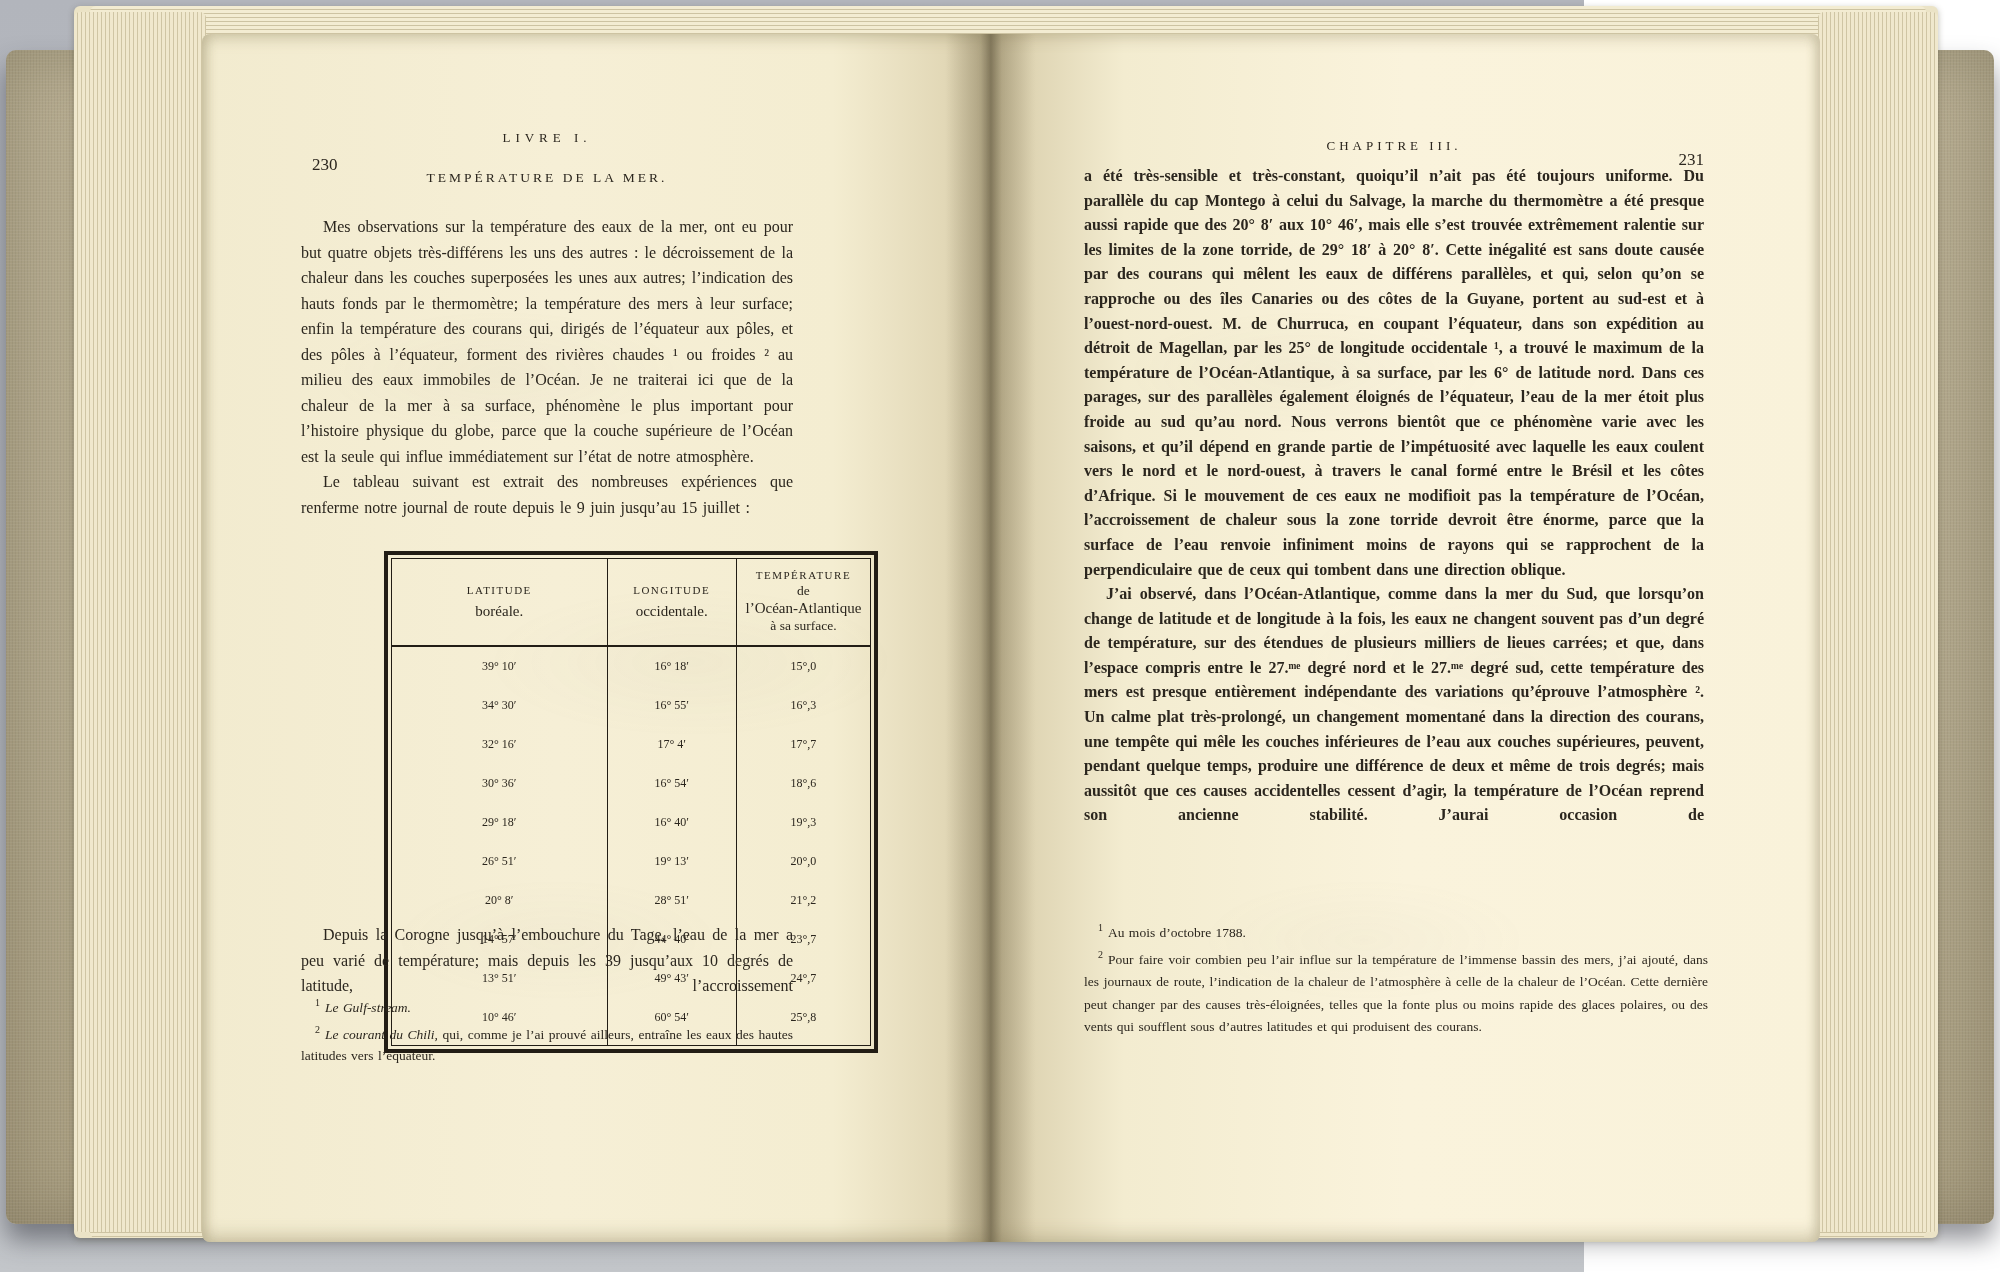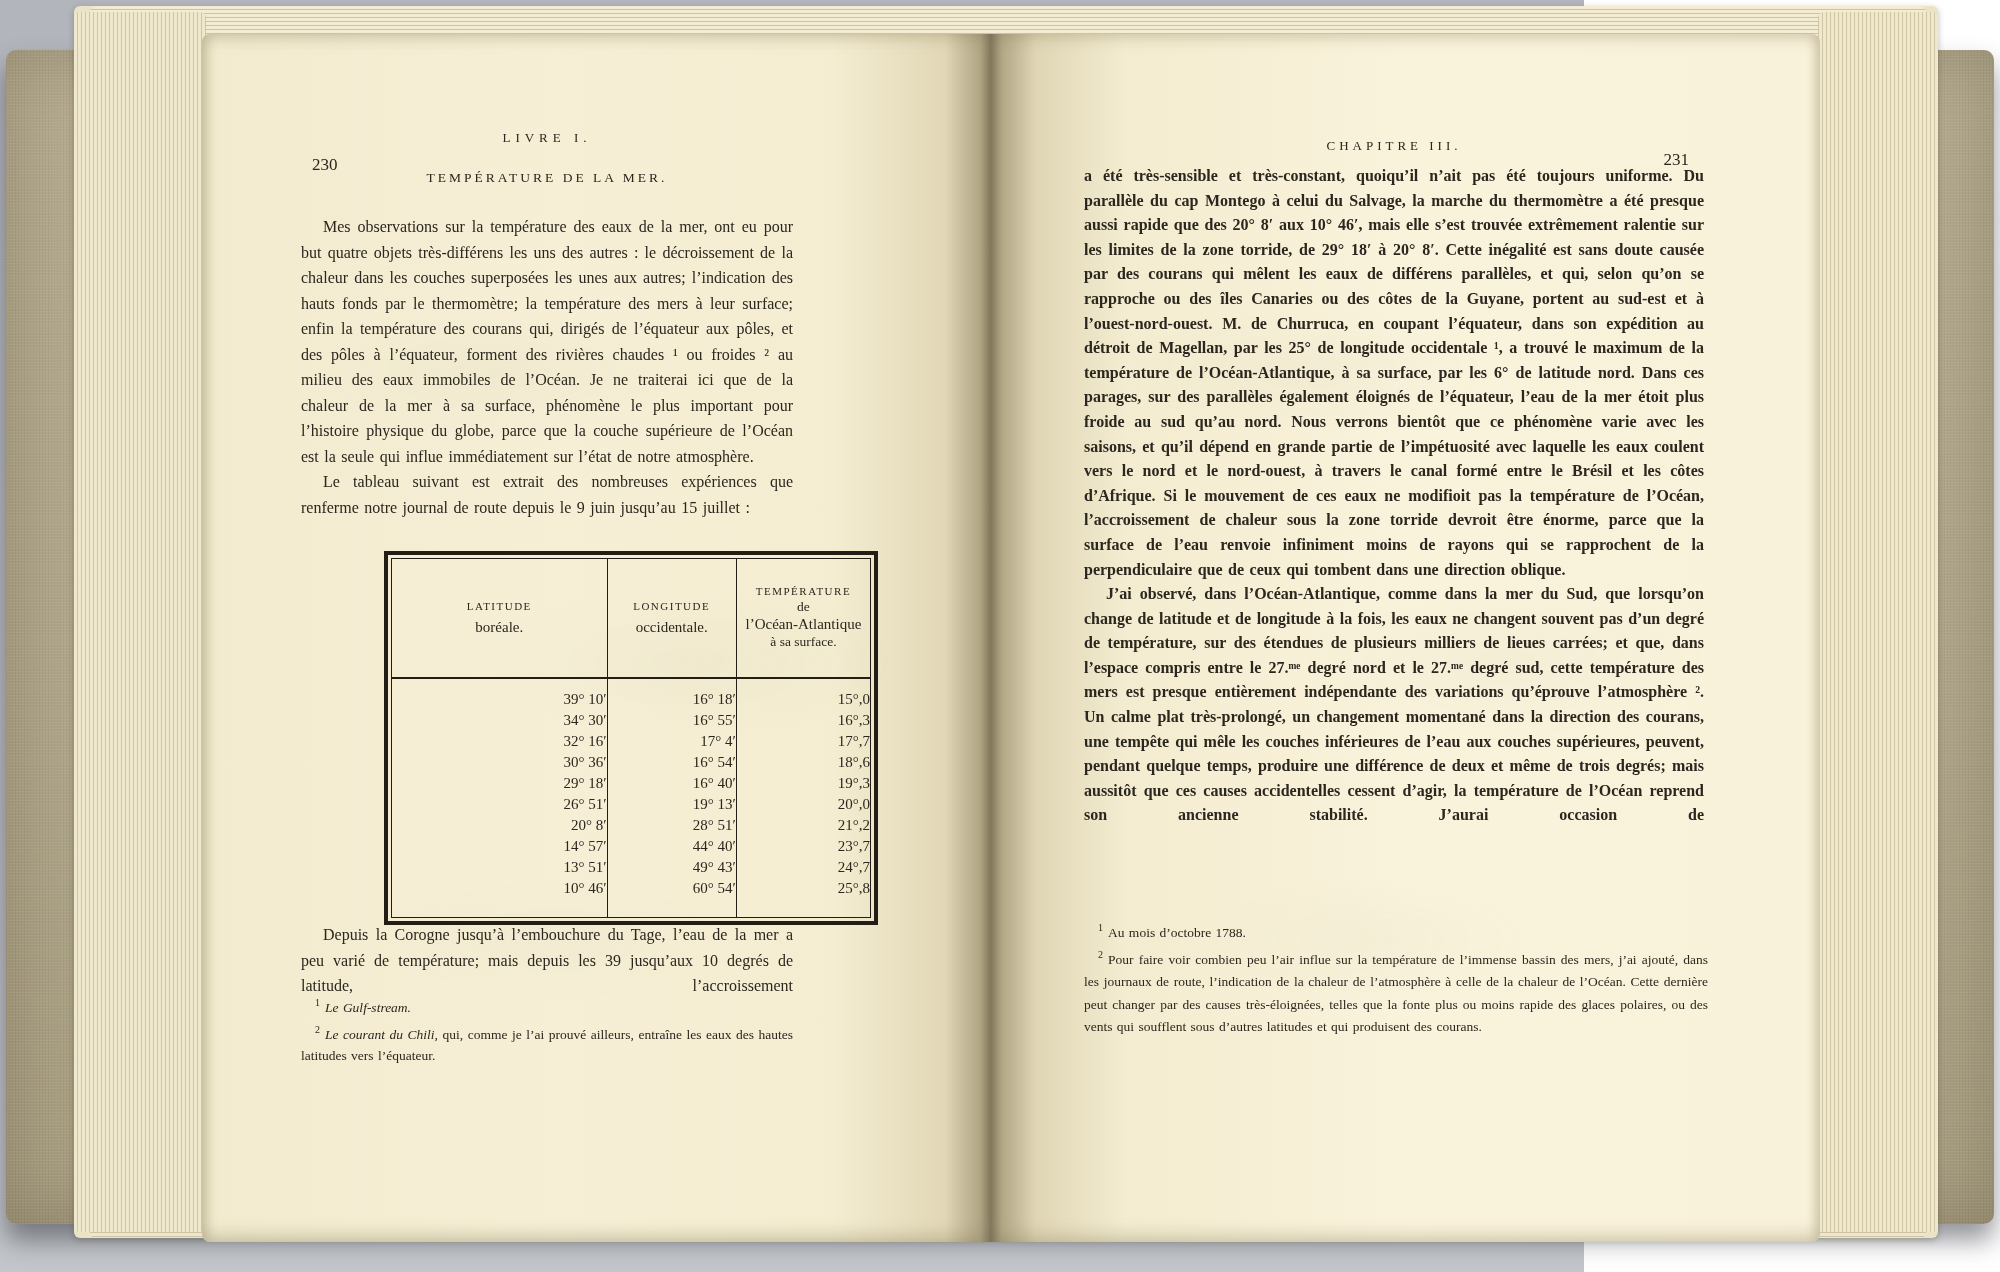--- a/index.html
+++ b/index.html
@@ -53,40 +53,40 @@
   
   .lp-runhead{left:99px;width:492px;top:96px;}
   .lp-pageno{left:110px;top:112px;margin-top:9px;}
   .lp-title{left:99px;width:492px;top:136px;}
   .lp-body{left:99px;top:180px;width:492px;font-size:16px;line-height:25.5px;}
   .lp-after{left:99px;top:888px;width:492px;font-size:16px;line-height:25.5px;}
   .lp-foot{left:99px;top:958px;width:492px;font-size:13.5px;line-height:22px;color:#2b261e;}
 
   
   .rp-runhead{left:93px;width:620px;top:104px;letter-spacing:4px;}
-  .rp-pageno{left:78px;width:620px;text-align:right;top:116px;}
+  .rp-pageno{left:93px;width:620px;text-align:right;top:116px;}
   .rp-body{left:93px;top:130px;width:620px;font-size:16px;line-height:24.6px;font-weight:bold;}
   .rp-foot{left:93px;top:883px;width:624px;font-size:13.5px;line-height:22.5px;color:#2b261e;}
 
   
   .fn{margin:0 0 4px 0;text-align:justify;text-indent:14px;}
   .fnmark{font-size:10px;vertical-align:super;margin-right:5px;}
   .fnital{font-style:italic;}
 
   
   .table-wrap{position:absolute;left:182px;top:517px;width:494px;}
   .table-outer{border:4px solid #221d15;padding:3px;}
   table.ptable{width:100%;border:1px solid #221d15;border-collapse:collapse;color:#2b261e;}
   .ptable th,.ptable td{font-weight:normal;text-align:center;}
-  .ptable thead th{border-bottom:2.5px solid #221d15;padding:26px 2px;vertical-align:middle;}
+  .ptable thead th{border-bottom:2.5px solid #221d15;padding:10px 2px;vertical-align:middle;}
   .ptable .vrule{border-left:1.5px solid #221d15;}
   .hcap{display:block;font-size:11px;letter-spacing:1.5px;margin-bottom:7px;}
   .hsub{display:block;font-size:15px;}
   .hsub-sm{display:block;font-size:13.5px;margin:1px 0;}
-  .ptable tbody td{font-size:15px;padding:2px 0;text-align:right;}
+  .ptable tbody td{font-size:12px;padding:12px 0;}
   .ptable tbody tr:first-child td{padding-top:12px;}
   .ptable tbody tr:last-child td{padding-bottom:20px;}
 </style>
 </head>
 <body>
 
 <div class="photo">
   <div class="book">
     <div class="cover"></div>
     <div class="stack">

